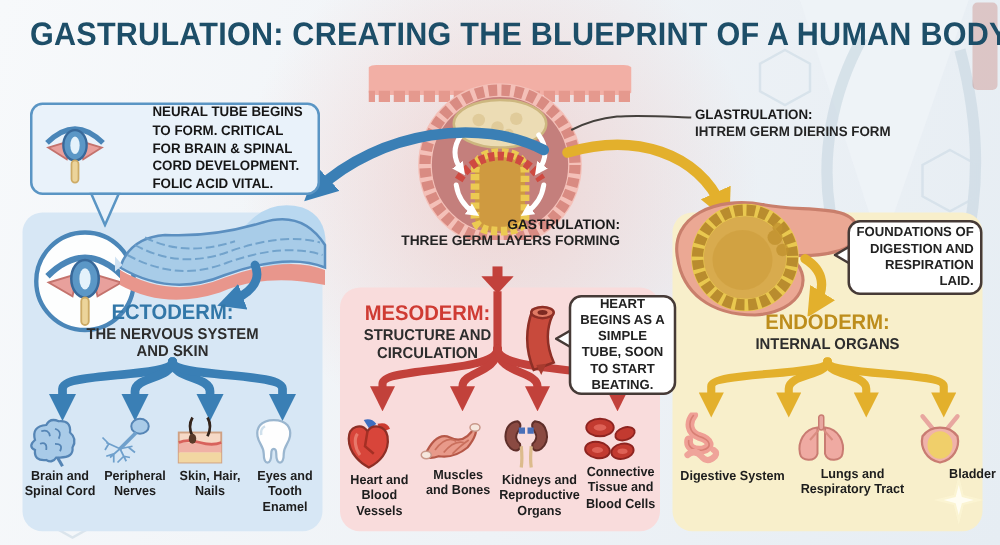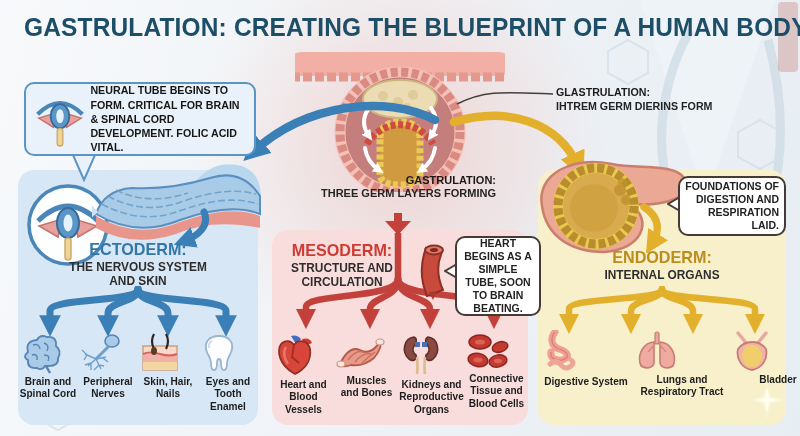--- a/index.html
+++ b/index.html
@@ -26,21 +26,21 @@
   .items{display:flex;}
   #ecto-items{left:18px;top:332px;width:240px;}
   #meso-items{left:272px;top:333px;width:256px;}
   #endo-items{left:538px;top:330px;width:288px;}
   .item{flex:1;display:flex;flex-direction:column;gap:1px;}
   .item-label{font-size:10.5px;font-weight:700;color:#1d1d1d;text-align:center;line-height:1.18;transform:scaleX(.96);}
   .callout{background:#fff;border:2px solid #463a36;border-radius:10px;
     font-size:10.5px;font-weight:700;color:#222;text-align:center;line-height:1.25;
     display:flex;align-items:center;justify-content:center;padding:4px 5px;box-sizing:border-box;transform:scaleX(1);}
   #neural-callout{left:24px;top:82px;width:232px;height:74px;background:#e9f2fa;
-    border:2px solid #5a95c4;border-radius:10px;display:flex;align-items:center;padding:4px 6px;box-sizing:border-box;}
+    border:2px solid #5a95c4;border-radius:10px;display:flex;align-items:center;padding:4px 6px;box-sizing:border-box;gap:32px;}
   #neural-text{font-size:11px;font-weight:700;color:#161616;line-height:1.3;text-align:left;transform:scaleX(.97);}
   #heart-callout{left:455px;top:236px;width:86px;height:80px;}
   #found-callout{left:678px;top:176px;width:108px;height:60px;text-align:right;}
   .note-title{font-size:11px;font-weight:800;color:#1a1a1a;}
   .note-sub{font-size:11px;font-weight:600;color:#242424;}
   #embryo-note{left:556px;top:86px;width:200px;line-height:1.25;transform:scaleX(.97);transform-origin:left;}
   #gast-label{left:300px;top:174px;width:196px;text-align:right;line-height:1.2;}
 </style>
 </head>
 <body>
@@ -216,21 +216,21 @@
 <svg class="abs" style="left:416px;top:242px" width="36" height="62" viewBox="0 0 36 62">
   <path d="M10 6 Q1 30 11 54 L27 48 Q18 28 26 10 Z" fill="#c84a3c" stroke="#8e2f26" stroke-width="2"></path>
   <ellipse cx="18" cy="8" rx="9" ry="4.5" fill="#e07a64" stroke="#8e2f26" stroke-width="2"></ellipse>
   <ellipse cx="18" cy="8" rx="4" ry="2" fill="#7e2a22"></ellipse>
   <path d="M13 50 L17 58 L21 49" fill="#a73a2e"></path>
 </svg>
 <svg class="abs" style="left:444px;top:262px" width="14" height="18" viewBox="0 0 14 18">
   <path d="M13 2 L1 9 L13 16" fill="#ffffff" stroke="#463a36" stroke-width="2"></path>
 </svg>
 <div id="heart-callout" class="abs callout">
-      <span>HEART BEGINS AS A SIMPLE TUBE, SOON TO BRAIN BEATING.</span>
+      <span>HEART BEGINS AS A SIMPLE TUBE, SOON TO START BEATING.</span>
     </div>
 
 <svg class="abs" style="left:534px;top:154px" width="156" height="102" viewBox="0 0 156 102">
   <path d="M8 52 C2 20 38 2 78 10 C108 16 150 8 152 30 C154 48 120 52 96 50 C120 66 108 96 70 98 C34 98 12 80 8 52 Z" fill="#eba894" stroke="#c97f6c" stroke-width="2.5"></path>
   <circle cx="62" cy="52" r="38" fill="#d8ab4e"></circle>
   <circle cx="62" cy="52" r="38" fill="none" stroke="#e9c84f" stroke-width="10"></circle>
   <circle cx="62" cy="52" r="38" fill="none" stroke="#b98c2e" stroke-width="9" stroke-dasharray="7 3"></circle>
   <circle cx="60" cy="54" r="24" fill="#cfa040" opacity=".8"></circle>
   <g fill="#c1922f" opacity=".8">
         <circle cx="86" cy="36" r="6"></circle>

